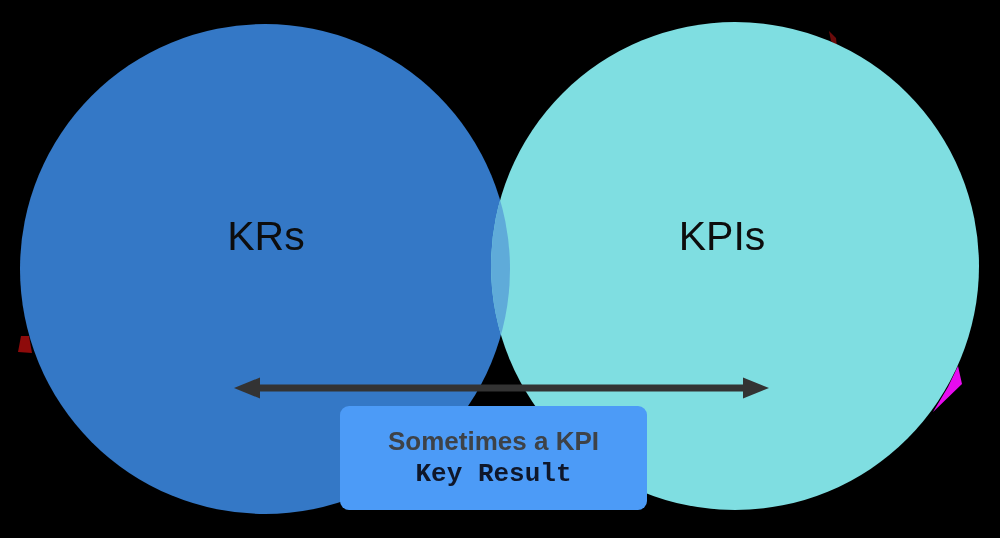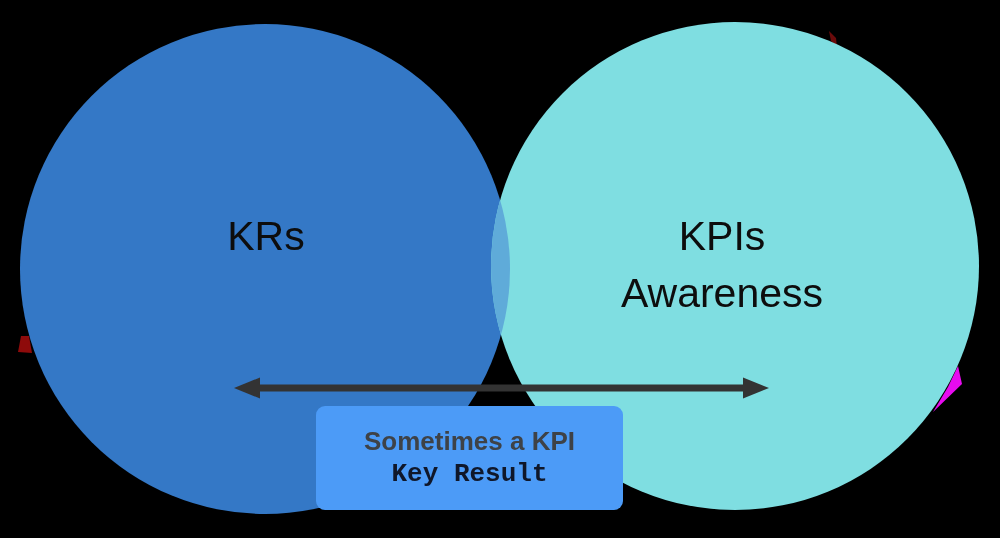--- a/index.html
+++ b/index.html
@@ -16,21 +16,21 @@
     text-align: center;
     font-size: 41px;
     line-height: 56px;
     font-weight: 400;
     white-space: nowrap;
   }
   .label-left  { left: 116px; top: 208px; width: 300px; }
   .label-right { left: 562px; top: 193px; width: 320px; line-height: 57px; margin-top: 15px; }
   .caption-box {
     position: absolute;
-    left: 316px; top: 406px;
+    left: 340px; top: 406px;
     width: 307px; height: 104px;
     border-radius: 9px;
     display: flex;
     flex-direction: column;
     justify-content: center;
     text-align: center;
     font-size: 26px;
     line-height: 33px;
     font-weight: 700;
     white-space: nowrap;
@@ -63,21 +63,20 @@
       <polygon points="769,388 743,377.5 743,398.5" fill="#333333"></polygon>
     </g>
   </svg>
 
   <div class="circle-label label-left" style="color: rgb(13, 13, 13);">
     <span class="caption-line">KRs</span>
   </div>
 
   <div class="circle-label label-right" style="color: rgb(13, 13, 13);">
     <span class="caption-line">KPIs</span>
-    <span class="caption-line">Awareness</span>
   </div>
 
   <div class="caption-box" style="background-color: rgb(76, 155, 247);">
     <span class="caption-line" style="color: rgb(62, 66, 71);">Sometimes a KPI</span>
     <span class="caption-line" style="color: #0f172a; font-family: Liberation Mono, monospace;">Key Result</span>
   </div>
 
 </div>
 
 </body></html>

